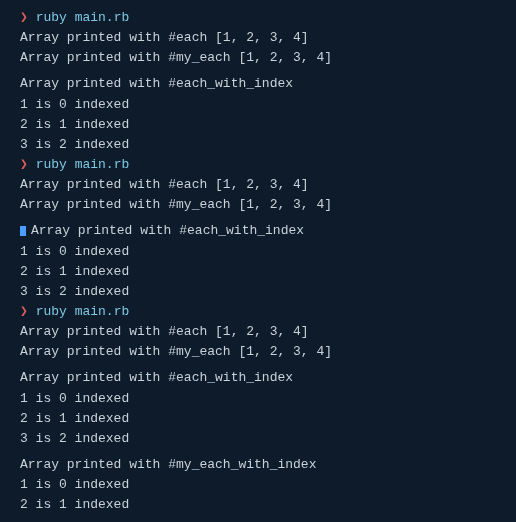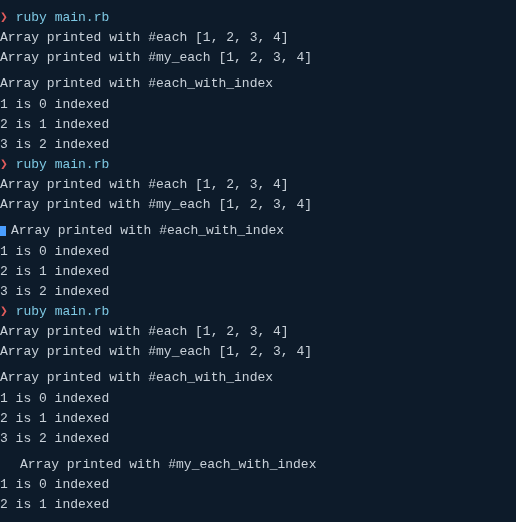--- a/index.html
+++ b/index.html
@@ -16,21 +16,21 @@
       font-size: 13px;
       line-height: 1.5;
       color: #c9d1d9;
       overflow: hidden;
     }
 
     .terminal {
       width: 516px;
       height: 522px;
       background-color: #0d1b2a;
-      padding: 8px 0;
+      padding: 8px 20px;
       overflow: hidden;
     }
 
     .line {
       white-space: pre;
       line-height: 1.55;
     }
 
     .section-gap {
       height: 6px;
@@ -58,16 +58,16 @@
     <div class="line"><span style="color:#c9d1d9;">3 is 2 indexed</span></div>
     <div class="line"><span style="color:#e05c5c;">❯ </span><span style="color:#7ec8e3;">ruby main.rb</span></div>
     <div class="line"><span style="color:#c9d1d9;">Array printed with #each [1, 2, 3, 4]</span></div>
     <div class="line"><span style="color:#c9d1d9;">Array printed with #my_each [1, 2, 3, 4]</span></div>
     <div class="section-gap"></div>
     <div class="line"><span style="color:#c9d1d9;">Array printed with #each_with_index</span></div>
     <div class="line"><span style="color:#c9d1d9;">1 is 0 indexed</span></div>
     <div class="line"><span style="color:#c9d1d9;">2 is 1 indexed</span></div>
     <div class="line"><span style="color:#c9d1d9;">3 is 2 indexed</span></div>
     <div class="section-gap"></div>
-    <div class="line"><span style="color:#c9d1d9;margin-left:20px;">Array printed with #my_each_with_index</span></div>
+    <div class="line"><span style="color:#c9d1d9;">Array printed with #my_each_with_index</span></div>
     <div class="line"><span style="color:#c9d1d9;">1 is 0 indexed</span></div>
     <div class="line"><span style="color:#c9d1d9;">2 is 1 indexed</span></div>
   </div>
 
 </body></html>

